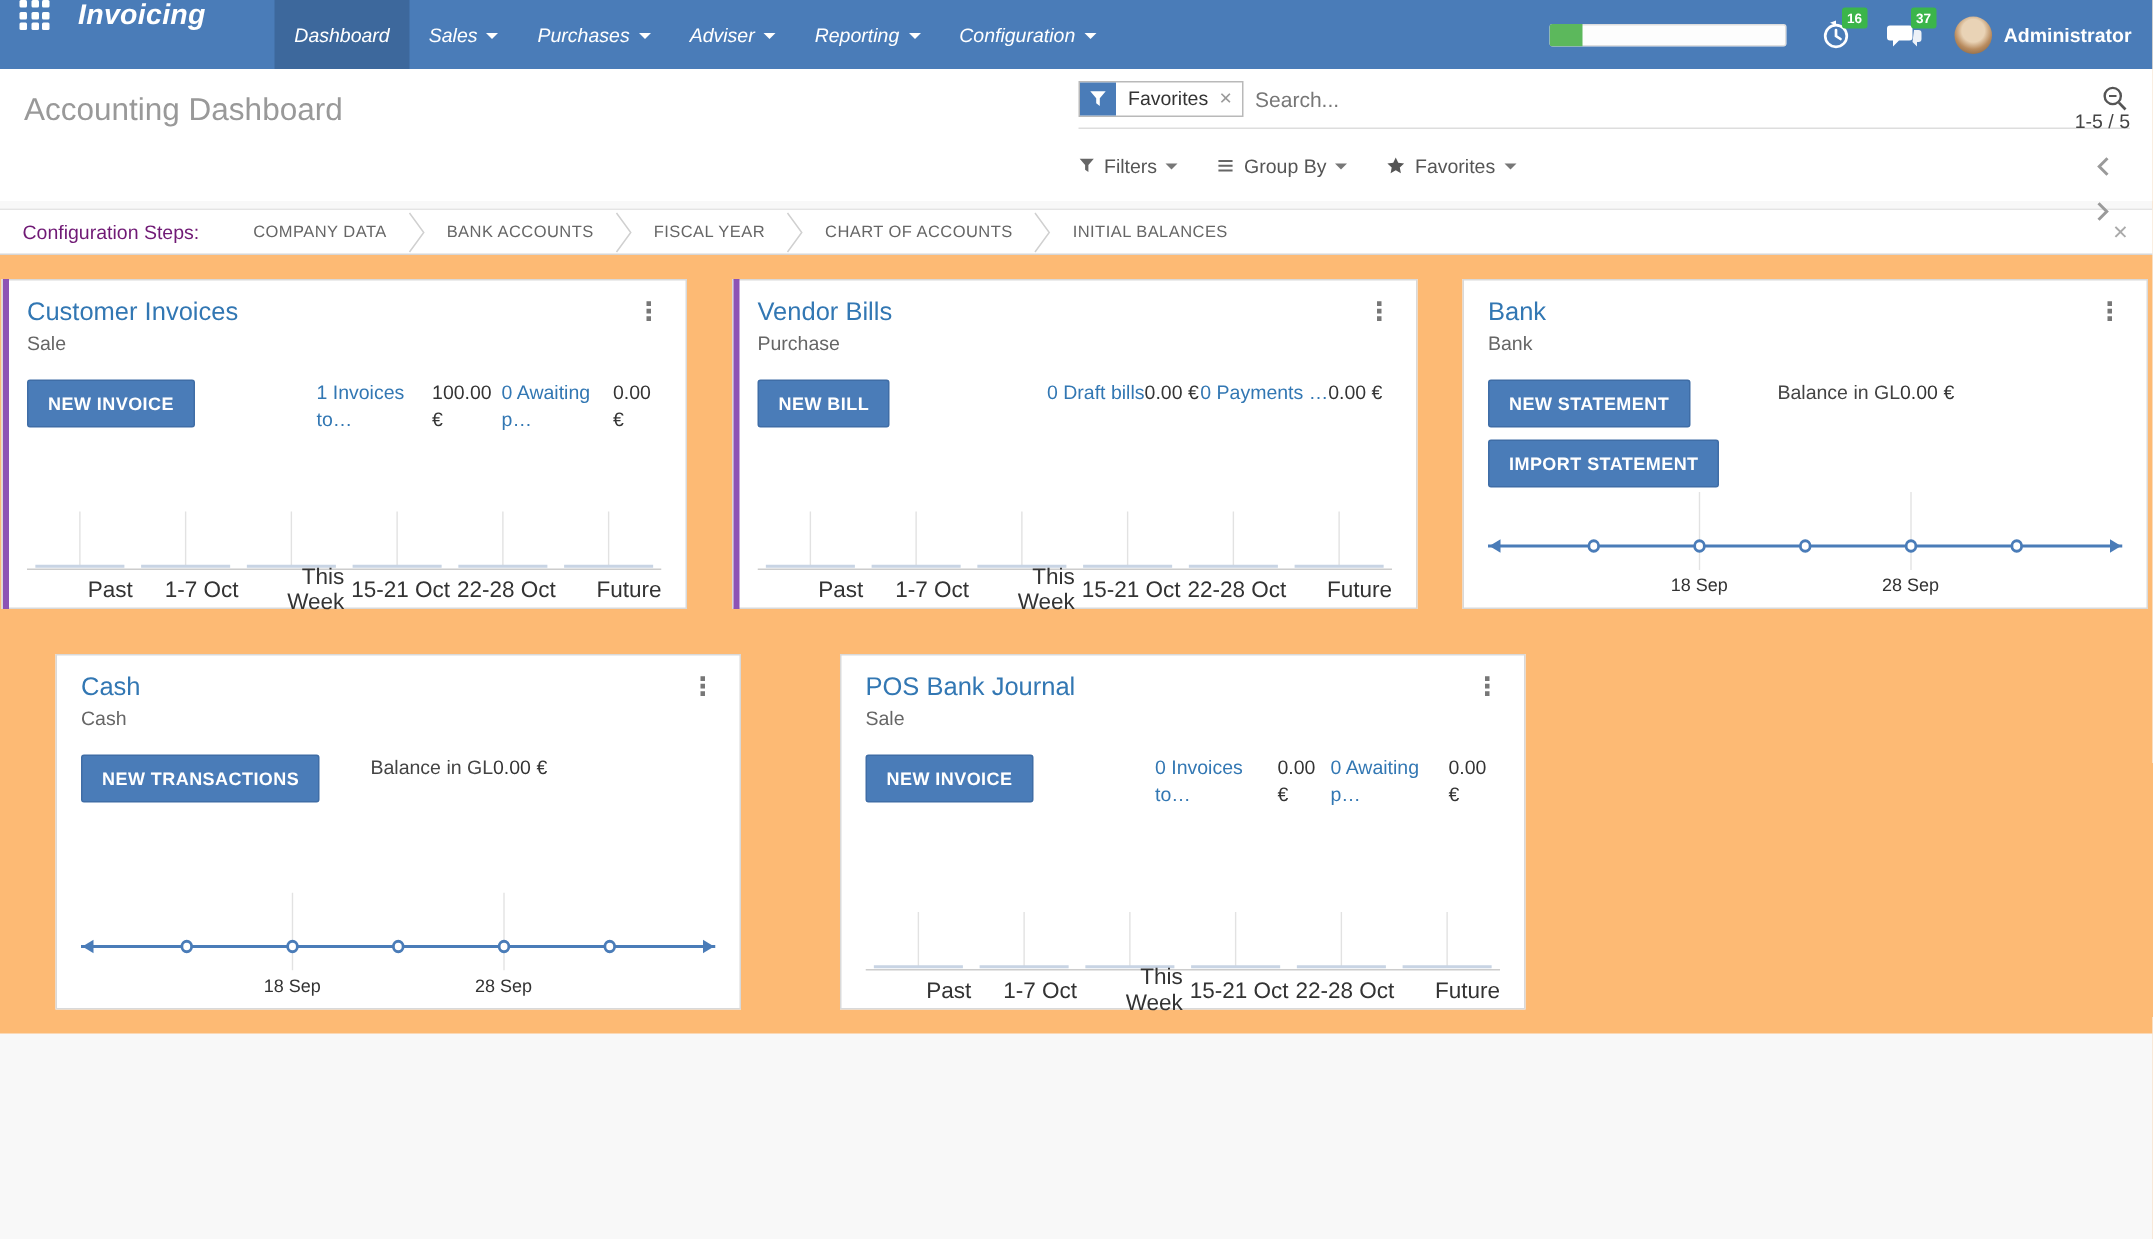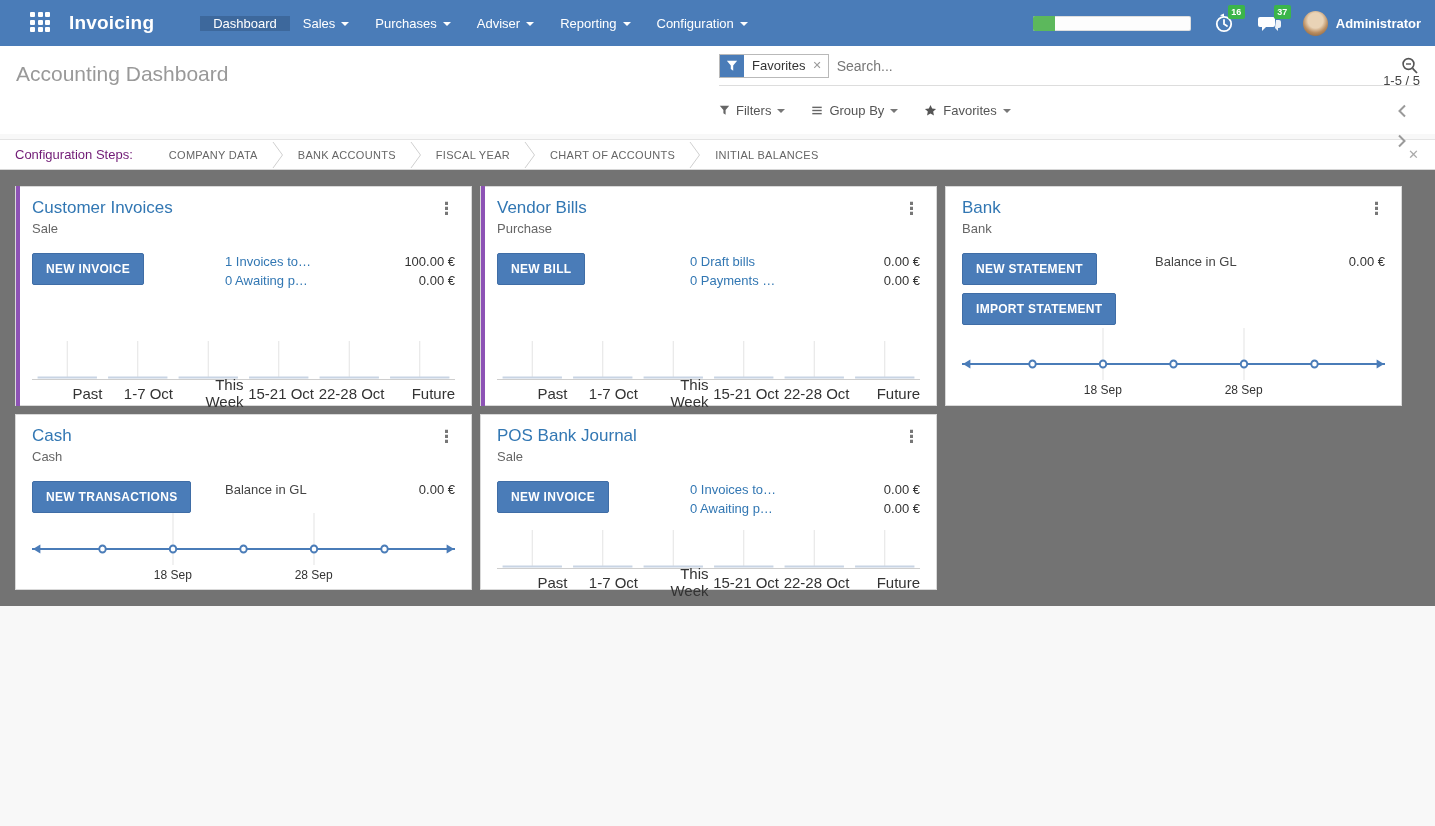--- a/index.html
+++ b/index.html
@@ -1,21 +1,21 @@
 <!DOCTYPE html>
 <html><head>
 <meta charset="utf-8">
 <style>
   * { margin:0; padding:0; box-sizing:border-box; }
   html,body { width:1435px; height:826px; overflow:hidden; background:#f8f8f8;
     font-family:"Liberation Sans","DejaVu Sans",sans-serif; }
 
   
   .navbar { height:46px; background:#4a7cb8; display:flex; align-items:stretch; color:#fff; }
-  .nav-left { display:flex; align-items:center; padding-left:30px; }
+  .nav-left { display:flex; padding-left:13px;font-style:italic; }
   .apps-btn { width:22px; height:22px; display:grid; grid-template-columns:repeat(3,5px);
     grid-template-rows:repeat(3,5px); gap:2.5px; cursor:pointer; margin-right:17px; }
   .apps-btn i { background:#fff; border-radius:1px; }
   .brand { font-size:19px; font-weight:bold; letter-spacing:.2px; margin-right:46px; }
   .menus { display:flex; align-items:stretch; }
   .menu-item { display:flex; align-items:center; gap:6px; padding:0 13px; font-size:13px;
     cursor:pointer; white-space:nowrap; }
   .menu-item.active { background:#3d689c; }
   .caret { width:0; height:0; border-left:4px solid transparent; border-right:4px solid transparent;
     border-top:4px solid #fff; margin-top:2px; }
@@ -58,39 +58,39 @@
   
   .config-bar { background:#fff; border-top:1px solid #e4e4e4; border-bottom:1px solid #d6d6d6;
     height:31px; display:flex; align-items:center; margin-top:5px; }
   .config-label { font-size:13px; color:#701a75; margin:0 22px 0 15px; }
   .step { font-size:11px; color:#666; letter-spacing:.3px; padding:0 14px; cursor:pointer;
     white-space:nowrap; }
   .step-sep { display:flex; align-items:center; }
   .config-close { margin-left:auto; margin-right:16px; color:#aaa; font-size:13px; cursor:pointer; }
 
   
-  .dashboard { padding:16px 15px; display:flex; flex-wrap:wrap; gap:8px; background:#737373; }
+  .dashboard { padding:16px 1px; display:flex; flex-wrap:wrap; gap:30px; background:#fdba74; }
   .card { width:457px; background:#fff; border:1px solid #d9d9d9; position:relative;
     display:flex; flex-direction:column; }
   .card.h-tall { height:220px; }
-  .card.h-short { height:176px; }
+  .card.h-short { height:237px;margin-left:36px; }
   .card.accent::before { content:""; position:absolute; left:0; top:-1px; bottom:-1px; width:4px;
     background:#8d53b5; }
   .card-body { padding:11px 16px 0; display:flex; flex-direction:column; flex:1; }
   .card-head { position:relative; }
   .card-title { font-size:17px; color:#3277b3; cursor:pointer; display:inline-block; }
   .card-sub { font-size:13px; color:#666; margin-top:3px; }
   .kebab { position:absolute; right:-4px; top:0; color:#777; font-size:17px; font-weight:bold;
     cursor:pointer; padding:0 4px; }
   .card-content { display:flex; margin-top:17px; align-items:flex-start; }
   .btn-col { display:flex; flex-direction:column; gap:8px; align-items:flex-start; }
   .o-btn { background:#4a7cb8; border:1px solid #3f6da6; color:#fff; font-size:12px;
     font-weight:bold; letter-spacing:.3px; padding:8px 13px; cursor:pointer; border-radius:2px;
     font-family:inherit; white-space:nowrap; }
-  .data-col { margin-left:auto; width:230px; display:flex; flex-direction:column; gap:1px; }
+  .data-col { margin-left:auto; width:230px; display:flex; flex-direction:row; gap:1px; }
   .data-row { display:flex; justify-content:space-between; font-size:13px; line-height:18px; }
   .data-link { color:#3277b3; cursor:pointer; }
   .data-plain { color:#444; }
   .data-amt { color:#333; }
   .card-chart { margin-top:auto; }
   .chart-svg { display:block; width:100%; height:52px; }
   .bar-labels { display:flex; height:24px; align-items:center; }
   .bar-labels span { flex:1; text-align:right; font-size:15px; color:#333; }
   .line-labels { position:relative; height:25px; }
   .line-labels span { position:absolute; top:3px; transform:translateX(-50%); font-size:12px; color:#333; }

